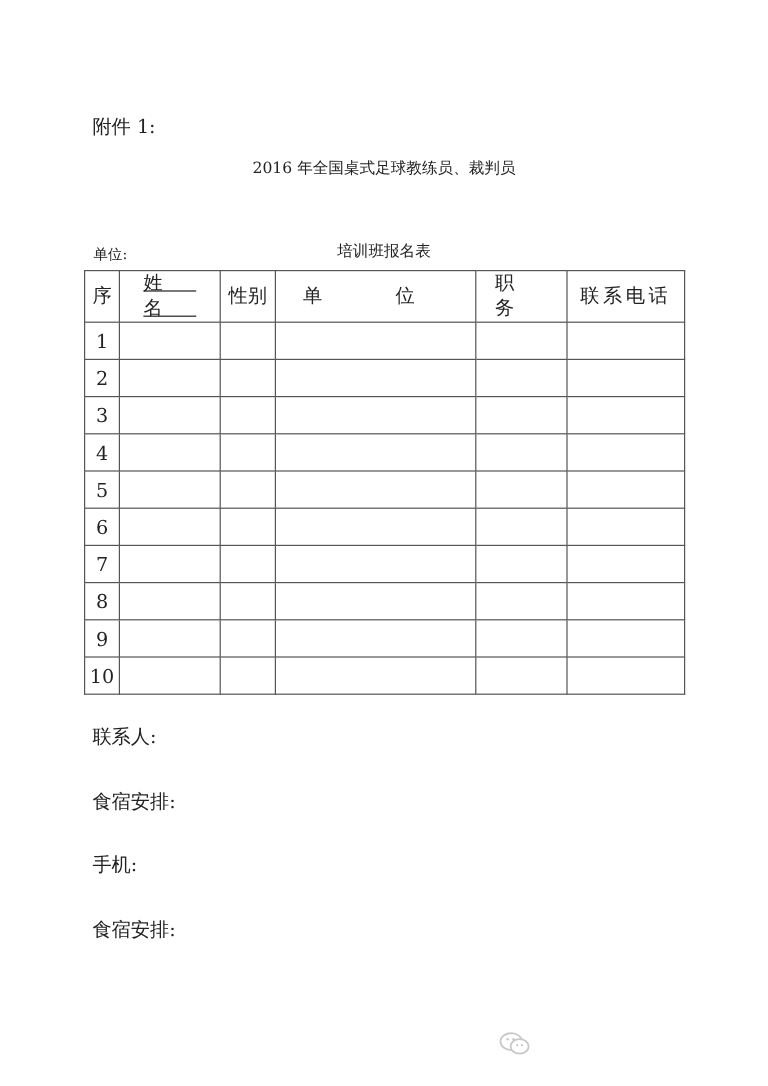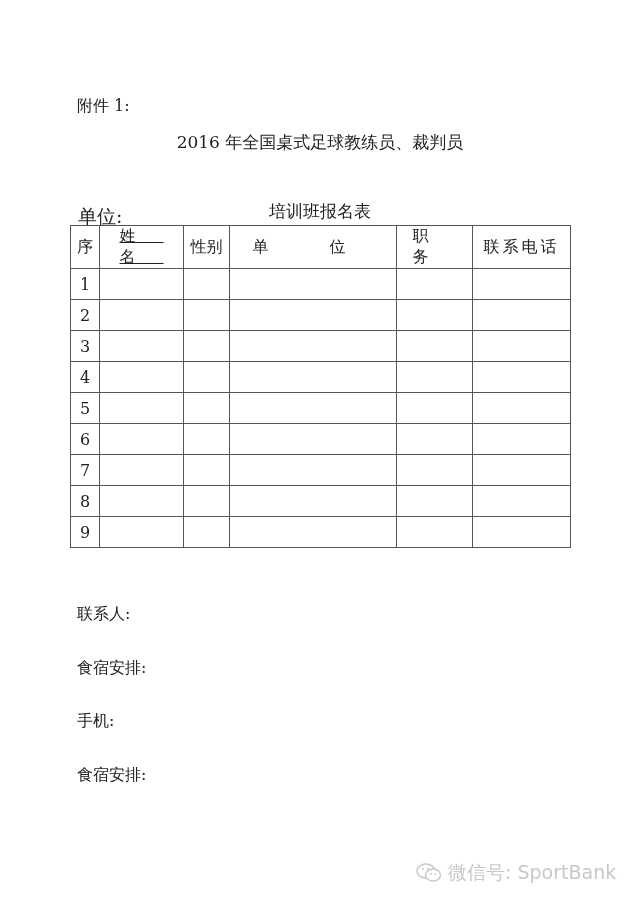--- a/index.html
+++ b/index.html
@@ -1,22 +1,22 @@
 <!DOCTYPE html>
 <html><head>
 <meta charset="utf-8">
 <style>
   html, body { margin:0; padding:0; background:#ffffff; }
   body { width:640px; height:905px; position:relative; overflow:hidden;
          font-family: "DejaVu Serif", "Liberation Serif", serif; color:#222; }
   .attach { position:absolute; left:77px; top:84px; font-size:16px;margin-top:12px; }
-  .title { position:absolute; left:0; width:640px; text-align:center; font-size:17px; }
+  .title { position:absolute; left:0; width:640px; text-align:center; font-size:13px; }
   .t1 { top:131px; }
   .t2 { top:160px;margin-top:40px; }
-  .unit-label { position:absolute; left:78px; top:204px; font-size:19px; }
+  .unit-label { position:absolute; left:78px; top:204px; font-size:12px; }
   table.form { position:absolute; left:70px; top:225px; border-collapse:collapse; font-size:16px; }
   table.form td, table.form th { border:1px solid #555; padding:0; font-weight:normal; text-align:center; }
   table.form thead th { height:40px; }
   table.form tbody td { height:30px; }
   .c0 { width:28px; } .c1 { width:83px;text-decoration:underline; } .c2 { width:45px; }
   .c3 { width:166px; } .c4 { width:75px; } .c5 { width:97px; }
   .spaced-wide { letter-spacing:28px; }
   .contacts { position:absolute; left:77px; top:580px; font-size:16px; }
   .contacts div { height:29.5px;margin-top:24px; }
   .watermark { position:absolute; left:416px; top:860px; font-family:"DejaVu Sans", sans-serif;
@@ -108,33 +108,40 @@
         <td></td>
       </tr>
     <tr>
         <td>9</td>
         <td></td>
         <td></td>
         <td></td>
         <td></td>
         <td></td>
       </tr>
+    <tr>
+        <td>10</td>
+        <td></td>
+        <td></td>
+        <td></td>
+        <td></td>
+        <td></td>
+      </tr>
   </tbody>
 </table>
 
 <div class="contacts">
   <div>联系人:</div>
   <div>食宿安排:</div>
   <div>手机:</div>
   <div>食宿安排:</div>
 </div>
 
 <div class="watermark">
   <svg class="wm-icon" viewBox="0 0 26 20">
     <ellipse cx="10" cy="8" rx="9" ry="7" fill="none" stroke="#c8c8c8" stroke-width="1.5"></ellipse>
     <ellipse cx="17" cy="12" rx="7.5" ry="6" fill="#fff" stroke="#c8c8c8" stroke-width="1.5"></ellipse>
     <circle cx="7" cy="6" r="1" fill="#c8c8c8"></circle>
       <circle cx="12" cy="6" r="1" fill="#c8c8c8"></circle>
     <circle cx="15" cy="11" r="0.9" fill="#c8c8c8"></circle>
       <circle cx="19" cy="11" r="0.9" fill="#c8c8c8"></circle>
   </svg>
-  <span>微信号: SportBank</span>
 </div>
 
 </body></html>

